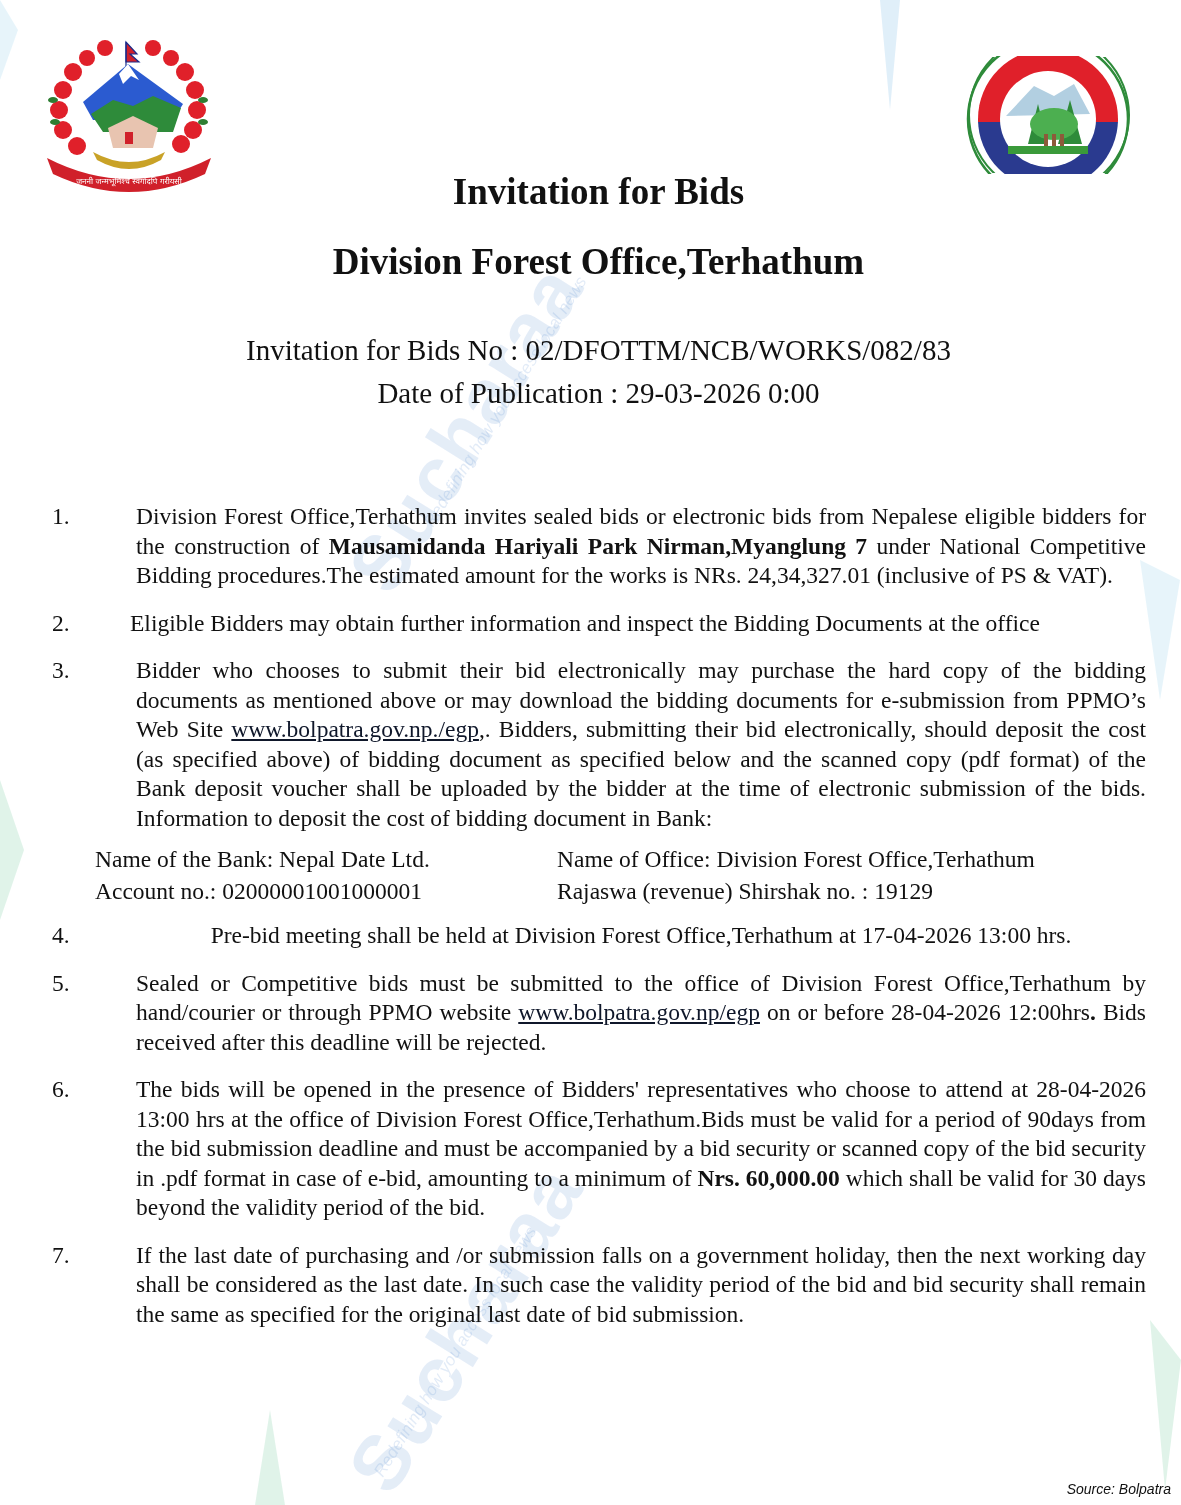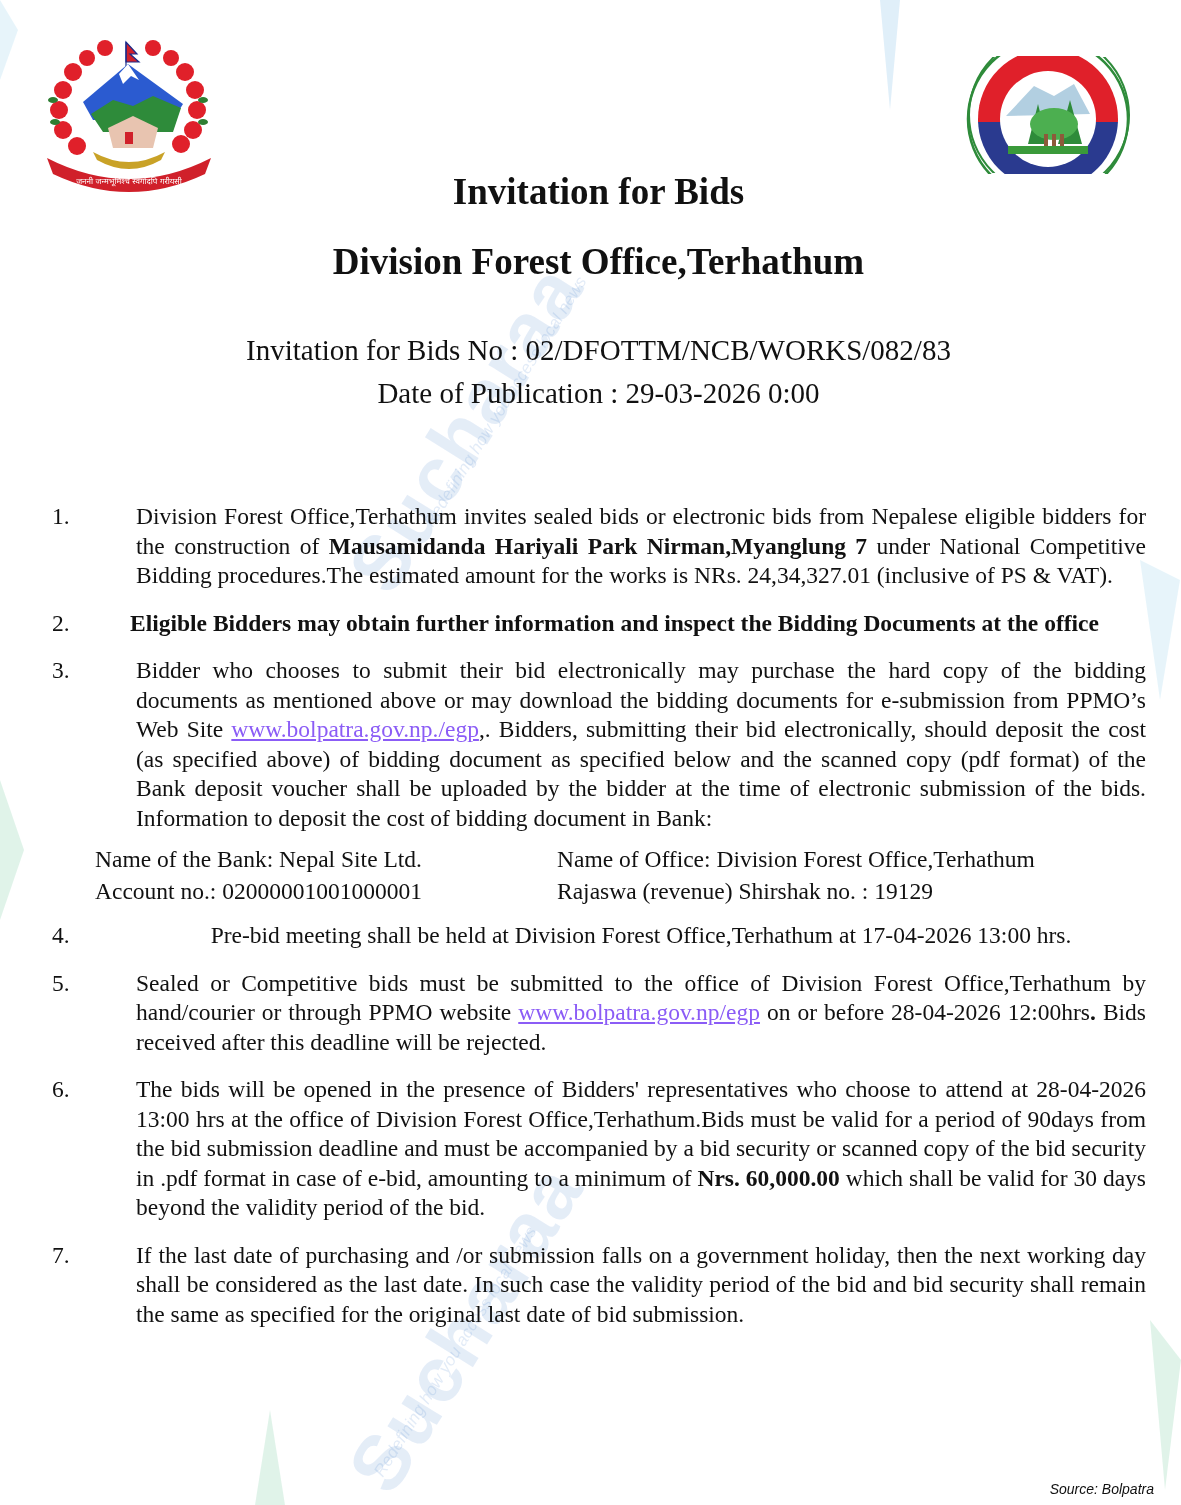--- a/index.html
+++ b/index.html
@@ -29,28 +29,28 @@
   .sub {
     position:absolute; left:8px; width:1181px; text-align:center; font-size:29px; line-height:36px;
   }
   .s1 { top:332px; }
   .s2 { top:375px; }
   .items { position:absolute; left:52px; top:502px; width:1094px; font-size:23.5px; line-height:29.5px; }
   .item { display:flex; margin-bottom:18px; }
   .num { width:43px; flex:0 0 43px; }
   .txt { flex:1; text-align:justify;margin-left:41px; }
   .item2 .num { width:37px; flex:0 0 37px; }
-  .item2 .txt { text-indent:0;font-weight:bold; }
+  .item2 .txt { text-indent:0; }
   .item2 .line2 { padding-left:6px; }
   a.link { color:#1a1aa6; text-decoration:underline; }
-  a.link-plain { color:#8b5cf6; text-decoration:underline; }
+  a.link-plain { color:#0f172a; text-decoration:underline; }
   .bank { display:grid; grid-template-columns:462px 1fr; margin:10px 0 14px 43px; font-size:23.5px; line-height:32px; }
   .nowrap { white-space:nowrap; }
   .source {
-    position:absolute; right:27px; top:1481px; font-family:"Liberation Sans", sans-serif;
+    position:absolute; right:10px; top:1481px; font-family:"Liberation Sans", sans-serif;
     font-style:italic; font-size:14px; color:#111;
   }
 </style>
 </head>
 <body>
 
 <svg class="wm-shape" style="left:870px;top:0px" width="40" height="110">
     <polygon points="10,0 30,0 20,110" fill="#57a8e0"></polygon>
   </svg>
 <svg class="wm-shape" style="left:1140px;top:560px" width="40" height="140">
@@ -157,21 +157,21 @@
       <div class="nowrap">Eligible Bidders may obtain further information and inspect the Bidding Documents at the office</div>
     </div>
   </div>
 
   <div class="item" style="margin-bottom:8px">
     <div class="num">3.</div>
     <div class="txt"><span>Bidder who chooses to submit their bid electronically may purchase the hard copy of the bidding documents as mentioned above or may download the bidding documents for e-submission from PPMO’s Web Site </span><a class="link-plain" href="#">www.bolpatra.gov.np./egp</a><span>,. Bidders, submitting their bid electronically, should deposit the cost (as specified above) of bidding document as specified below and the scanned copy (pdf format) of the Bank deposit voucher shall be uploaded by the bidder at the time of electronic submission of the bids. Information to deposit the cost of bidding document in Bank:</span></div>
   </div>
 
   <div class="bank">
-    <div>Name of the Bank: Nepal Site Ltd.</div>
+    <div>Name of the Bank: Nepal Date Ltd.</div>
     <div class="nowrap">Name of Office: Division Forest Office,Terhathum</div>
     <div>Account no.: 02000001001000001</div>
     <div>Rajaswa (revenue) Shirshak no. : 19129</div>
     <div></div>
   </div>
 
   <div class="item">
     <div class="num">4.</div>
     <div class="txt nowrap" style="text-align:center">Pre-bid meeting shall be held at Division Forest Office,Terhathum at 17-04-2026 13:00 hrs.</div>
   </div>

